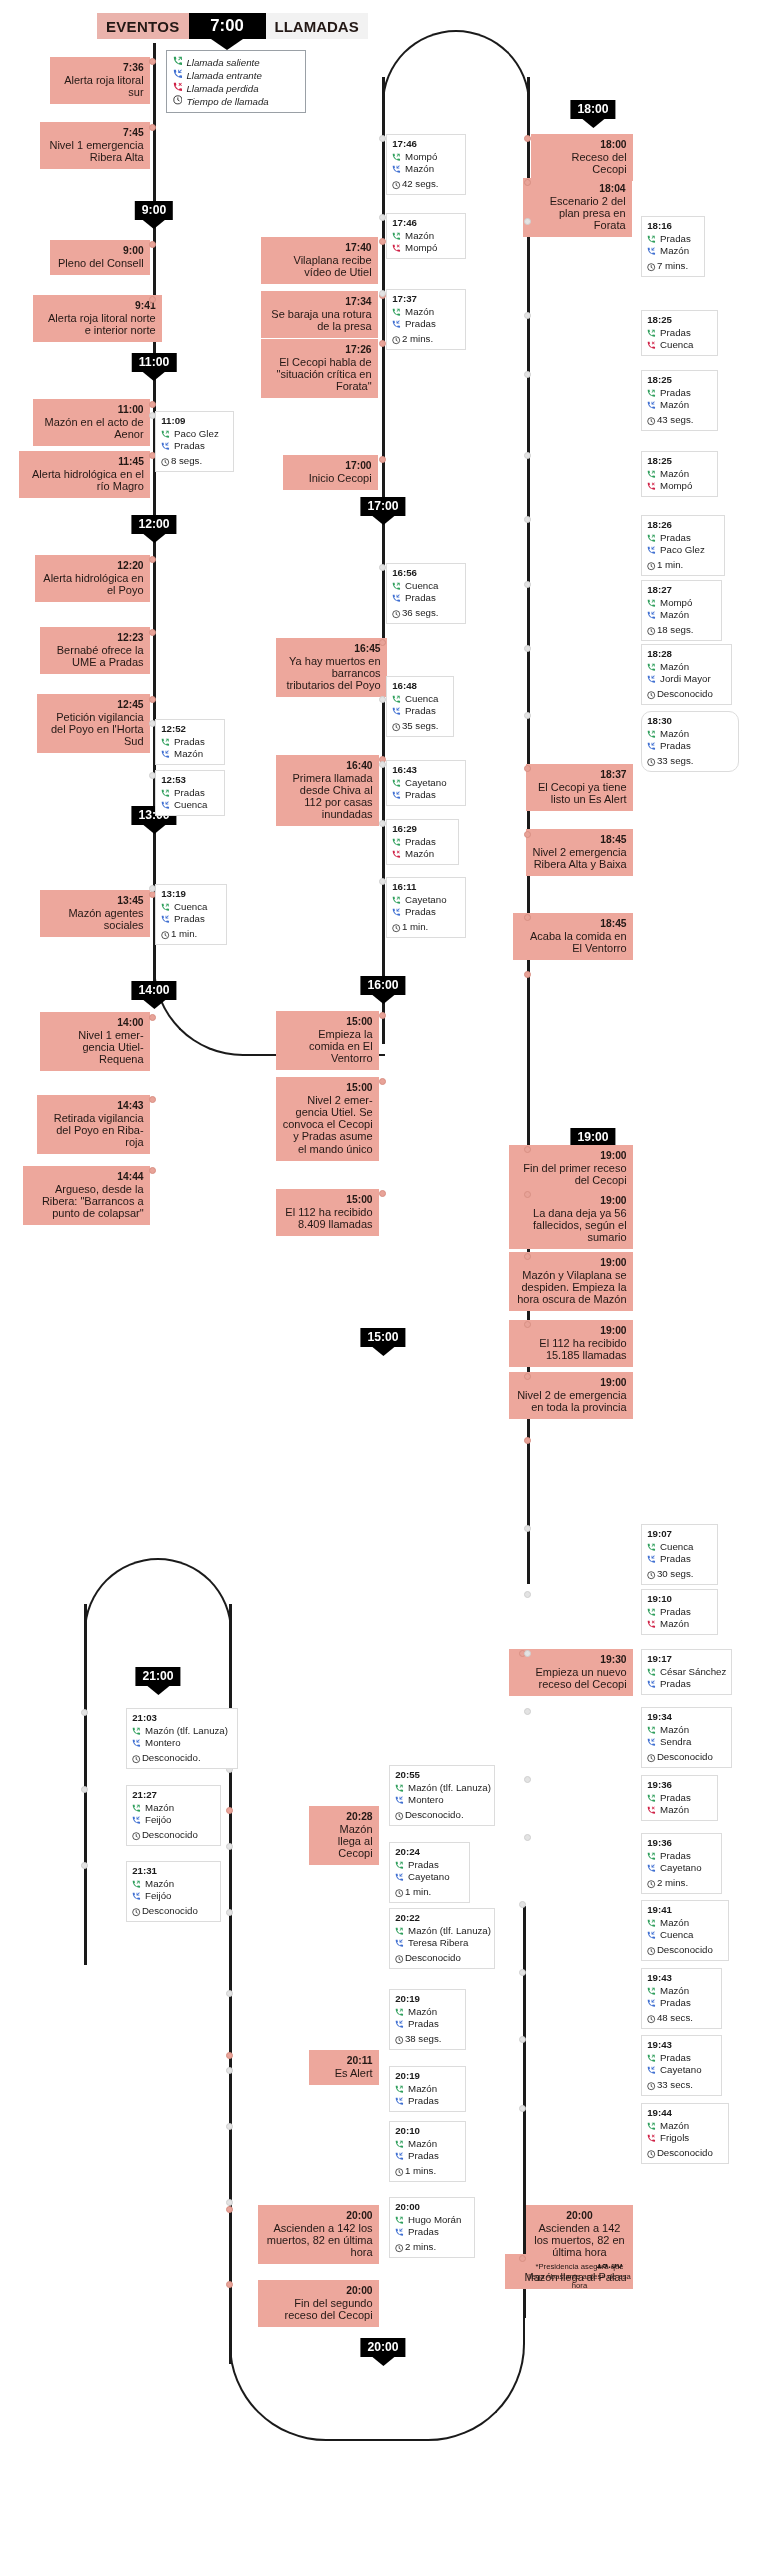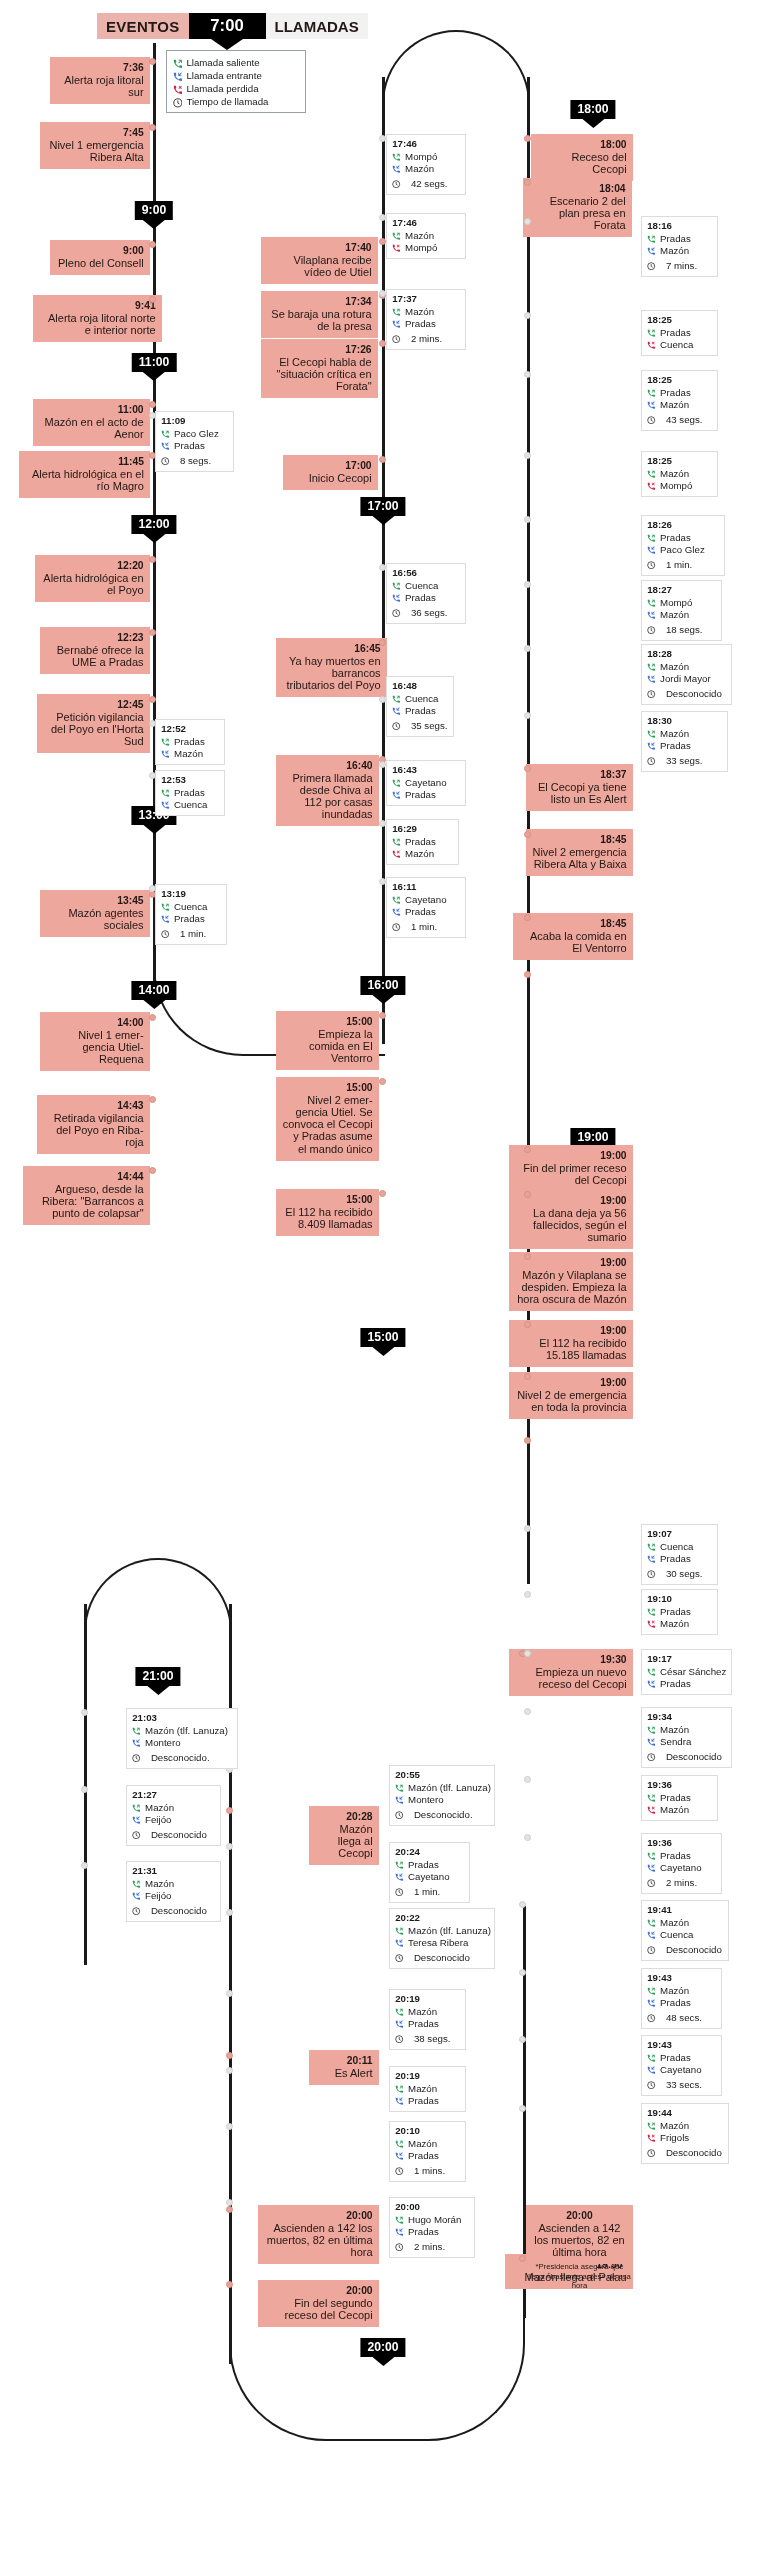--- a/index.html
+++ b/index.html
@@ -33,21 +33,21 @@
   .hdr-llamadas{
     background:#f2f2f2; color:#231815; font-weight:bold; font-size:15px;
     display:flex;align-items:center; padding:0 9px;
   }
 
   
   .legend{
     position:absolute; left:166px; top:50px; width:140px;
     border:0.6px solid #9aa0a6; background:#fff; padding:4.5px 5.8px;
   }
-  .legend-row{display:flex;align-items:flex-end;gap:3.9px;font-size:9.7px;line-height:13px;white-space:nowrap;}
+  .legend-row{display:flex;align-items:flex-start;gap:3.9px;font-size:9.7px;line-height:13px;white-space:nowrap;font-style:italic;}
   .ico{width:9.7px;height:9.7px;flex:0 0 9.7px;display:inline-block;}
 
   
   .spine{position:absolute;background:#1a1a1a;width:2.6px;}
   .curve{position:absolute;border:2.6px solid #1a1a1a;background:transparent;}
 
   
   .hourpill{
     position:absolute; background:#000; color:#fff; font-weight:bold;
     font-size:12.2px; height:19.3px; line-height:19.3px; padding:0 7px;
@@ -72,21 +72,21 @@
   .dot{position:absolute;width:7px;height:7px;border-radius:50%;background:#e8a398;border:0.6px solid #d88f83;}
   .dot.grey{background:#e3e3e3;border:0.6px solid #cfcfcf;}
 
   
   .call{
     position:absolute; background:#fff; border:0.6px solid #dcdcdc;
     padding:3.2px 5.2px 3.9px 5.2px; font-size:9.7px; line-height:12.2px; white-space:nowrap;
   }
   .call .t{font-weight:bold;font-size:9.7px;display:block;margin-bottom:0.6px;}
   .call .ln{display:flex;align-items:center;gap:3.2px;}
-  .call .dur{display:flex;align-items:center;gap:9px;margin-top:2.6px;}
+  .call .dur{display:flex;align-items:flex-end;gap:0;margin-top:2.6px;}
 
   .note{
     position:absolute; font-size:7.7px; line-height:9.7px; text-align:center; color:#231815;
   }
 </style>
 </head>
 <body>
 
 <div id="stage">
 
@@ -675,21 +675,21 @@
     <div class="dur">
       <span class="ico"><svg viewBox="0 0 24 24" width="8.4" height="8.4">
             <circle cx="12" cy="12" r="10" fill="none" stroke="#111" stroke-width="2"></circle>
             <path d="M12 6v6.5l4 2.3" fill="none" stroke="#111" stroke-width="2"></path>
           </svg></span>
       <span>42 segs.</span>
     </div>
   </div>
   <div class="dot grey" style="left:379px; top:135px;"></div>
 
-  <div class="call" style="left:641px; top:216px; width:77px;">
+  <div class="call" style="left:641px; top:216px; width:64px;">
     <span class="t">18:16</span>
     <div class="ln">
       <span class="ico"><svg viewBox="0 0 24 24" width="8.4" height="8.4">
             <path fill="#2e9e5b" d="M6.6 10.8c1.7 3.3 4.3 5.9 7.6 7.6l2.5-2.5c.3-.3.8-.4 1.2-.3 1.3.4 2.7.7 4.1.7.6 0 1 .4 1 1V21c0 .6-.4 1-1 1C10.5 22 2 13.5 2 3c0-.6.4-1 1-1h3.5c.6 0 1 .4 1 1 0 1.4.2 2.8.7 4.1.1.4 0 .9-.3 1.2l-2.3 2.5z"></path>
             <path fill="#2e9e5b" d="M14 2h8v8h-2.2V5.8L14.6 11 13 9.4l5.2-5.2H14z"></path>
           </svg></span>
       <span>Pradas</span>
     </div>
     <div class="ln">
       <span class="ico"><svg viewBox="0 0 24 24" width="8.4" height="8.4">
@@ -843,21 +843,21 @@
     <div class="dur">
       <span class="ico"><svg viewBox="0 0 24 24" width="8.4" height="8.4">
             <circle cx="12" cy="12" r="10" fill="none" stroke="#111" stroke-width="2"></circle>
             <path d="M12 6v6.5l4 2.3" fill="none" stroke="#111" stroke-width="2"></path>
           </svg></span>
       <span>Desconocido</span>
     </div>
   </div>
   <div class="dot grey" style="left:524px; top:645px;"></div>
 
-  <div class="call" style="left:641px; top:711px; width:87px;">
+  <div class="call" style="left:641px; top:711px; width:98px;border-radius:10px;">
     <span class="t">18:30</span>
     <div class="ln">
       <span class="ico"><svg viewBox="0 0 24 24" width="8.4" height="8.4">
             <path fill="#2e9e5b" d="M6.6 10.8c1.7 3.3 4.3 5.9 7.6 7.6l2.5-2.5c.3-.3.8-.4 1.2-.3 1.3.4 2.7.7 4.1.7.6 0 1 .4 1 1V21c0 .6-.4 1-1 1C10.5 22 2 13.5 2 3c0-.6.4-1 1-1h3.5c.6 0 1 .4 1 1 0 1.4.2 2.8.7 4.1.1.4 0 .9-.3 1.2l-2.3 2.5z"></path>
             <path fill="#2e9e5b" d="M14 2h8v8h-2.2V5.8L14.6 11 13 9.4l5.2-5.2H14z"></path>
           </svg></span>
       <span>Mazón</span>
     </div>
     <div class="ln">
       <span class="ico"><svg viewBox="0 0 24 24" width="8.4" height="8.4">

